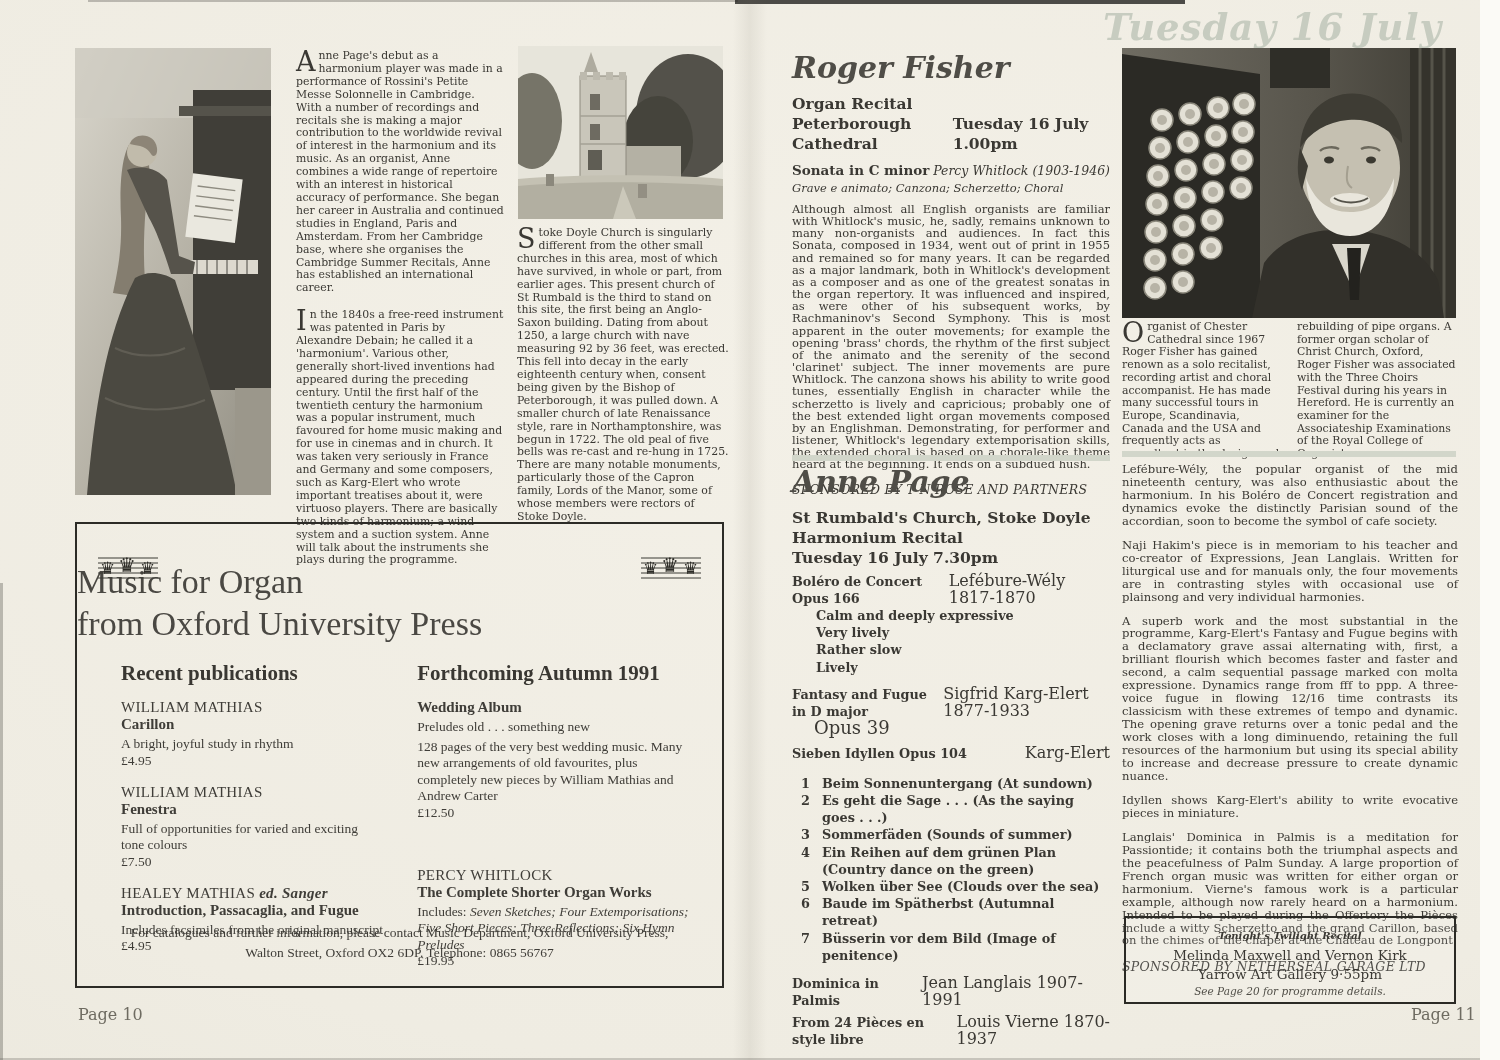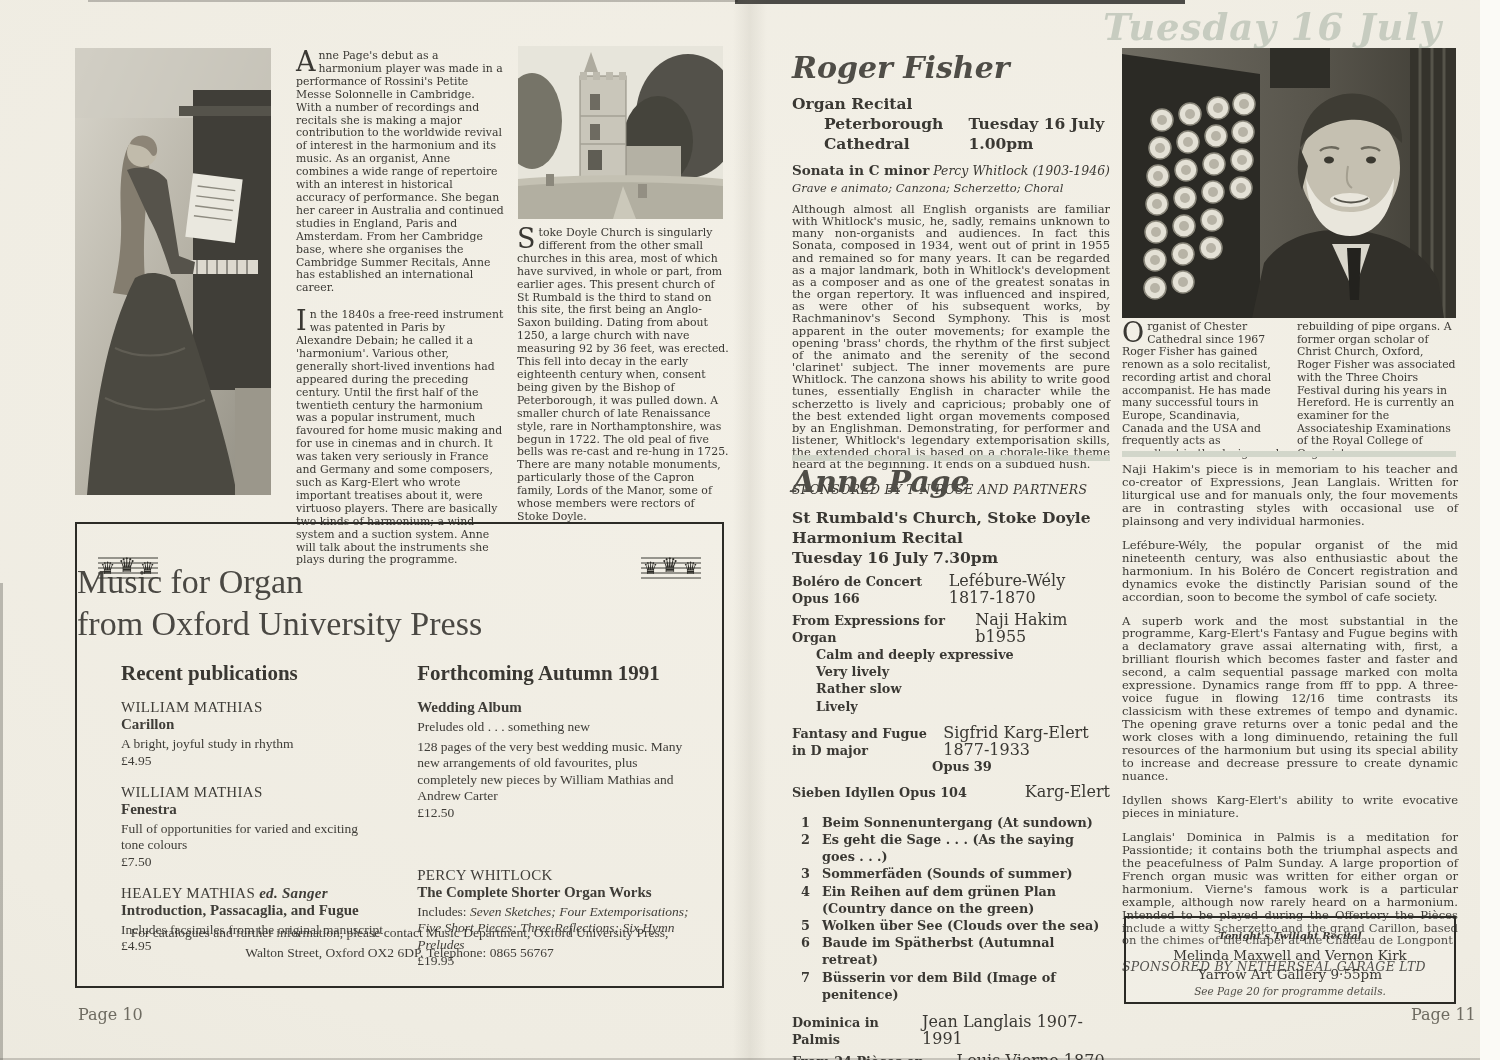--- a/index.html
+++ b/index.html
@@ -47,36 +47,36 @@
   .ad-price{font-size:13.5px;}
   .mt-big{margin-top:46px;}
   .ad-footer{position:absolute;bottom:24px;left:0;right:0;text-align:center;font-size:13.5px;line-height:19.5px;}
   .pagenum{font-size:16px;color:#6e6b61;}
   #page10{left:78px;top:1005px;}
   #page11{left:1411px;top:1005px;}
   
   #date-header{right:58px;top:5px;font-size:37px;font-style:italic;font-weight:700;color:#c7ccc0;letter-spacing:1px;}
   .performer-name{font-size:30px;font-style:italic;font-weight:700;color:#4f4d47;margin-bottom:9px;}
   #fisher-block{left:792px;top:50px;width:318px;}
-  .venue-row{display:flex;justify-content:flex-start;font-weight:700;font-size:15.5px;line-height:20px;margin-left:32px;}
+  .venue-row{display:flex;justify-content:flex-start;font-weight:700;font-size:15.5px;line-height:20px;}
   .recital-type{font-weight:700;font-size:15.5px;line-height:20px;}
   .piece-row{display:flex;justify-content:space-between;align-items:baseline;margin-top:8px;}
   .piece{font-weight:700;font-size:13.5px;}
   .comp{font-style:italic;font-size:12.5px;white-space:nowrap;}
   .movements-line{font-style:italic;font-size:11.5px;margin:3px 0 8px;}
   .body-text{font-size:11.5px;line-height:12.15px;text-align:justify;}
   .sponsor{font-style:italic;font-size:12.5px;letter-spacing:.3px;margin-top:12px;}
   .graybar{background:#d2d6ca;height:6px;}
   #bar1{left:792px;top:455px;width:318px;}
   #bar2{left:1122px;top:451px;width:334px;}
   #anne-block{left:792px;top:464px;width:318px;}
   .recital-lines{margin-bottom:4px;}
   .prog-row{display:flex;justify-content:space-between;align-items:baseline;line-height:17px;margin-top:4px;}
   .prog-title{font-weight:700;font-size:12.8px;}
-  .prog-title2{font-weight:700;font-size:13px;padding-left:22px;line-height:15px;text-align:center;}
+  .prog-title2{font-weight:400;font-size:18px;padding-left:22px;line-height:15px;}
   .prog-sub{font-weight:700;font-size:12.8px;line-height:17.2px;padding-left:24px;}
   .g8{margin-top:9px;}
   .idyllen{margin:13px 0 10px;}
   .idy-row{display:flex;font-weight:700;font-size:12.8px;line-height:17.2px;}
   .idy-num{width:30px;padding-left:9px;flex:none;box-sizing:border-box;}
   .idy-l2{padding-left:30px;font-weight:700;font-size:12.8px;line-height:17.2px;}
   #fisher-bio{left:1122px;top:321px;width:336px;display:flex;gap:15px;}
   .bio-col{width:160px;font-size:10.9px;line-height:12.7px;}
   #notes-block{left:1122px;top:463px;width:336px;}
   #notes-block p{font-size:11.6px;line-height:12.95px;text-align:justify;margin-bottom:11px;}
@@ -377,24 +377,20 @@
     <div class="recital-lines">
       <div class="recital-type">St Rumbald's Church, Stoke Doyle</div>
       <div class="recital-type">Harmonium Recital</div>
       <div class="recital-type">Tuesday 16 July 7.30pm</div>
     </div>
     <div class="prog">
       <div class="prog-row">
         <span class="prog-title">Boléro de Concert Opus 166</span>
         <span class="prog-comp">Lefébure-Wély 1817-1870</span>
       </div>
-      <div class="prog-row">
-        <span class="prog-title">From Expressions for Organ</span>
-        <span class="prog-comp">Naji Hakim b1955</span>
-      </div>
       <div class="prog-sub">Calm and deeply expressive</div>
       <div class="prog-sub">Very lively</div>
       <div class="prog-sub">Rather slow</div>
       <div class="prog-sub">Lively</div>
       <div class="prog-row g8">
         <span class="prog-title">Fantasy and Fugue in D major</span>
         <span class="prog-comp">Sigfrid Karg-Elert 1877-1933</span>
       </div>
       <div class="prog-title2">Opus 39</div>
       <div class="prog-row g8">
@@ -438,22 +434,22 @@
       </div>
       <div class="prog-row">
         <span class="prog-title">From 24 Pièces en style libre</span>
         <span class="prog-comp">Louis Vierne 1870-1937</span>
       </div>
 
     </div>
   </div>
 
   <div class="abs" id="notes-block">
+    <p>Lefébure-Wély, the popular organist of the mid nineteenth century, was also enthusiastic about the harmonium. In his Boléro de Concert registration and dynamics evoke the distinctly Parisian sound of the accordian, soon to become the symbol of cafe society.</p>
     <p>Naji Hakim's piece is in memoriam to his teacher and co-creator of Expressions, Jean Langlais. Written for liturgical use and for manuals only, the four movements are in contrasting styles with occasional use of plainsong and very individual harmonies.</p>
-    <p>Lefébure-Wély, the popular organist of the mid nineteenth century, was also enthusiastic about the harmonium. In his Boléro de Concert registration and dynamics evoke the distinctly Parisian sound of the accordian, soon to become the symbol of cafe society.</p>
     <p>A superb work and the most substantial in the programme, Karg-Elert's Fantasy and Fugue begins with a declamatory grave assai alternating with, first, a brilliant flourish which becomes faster and faster and second, a calm sequential passage marked con molta expressione. Dynamics range from fff to ppp. A three-voice fugue in flowing 12/16 time contrasts its classicism with these extremes of tempo and dynamic. The opening grave returns over a tonic pedal and the work closes with a long diminuendo, retaining the full resources of the harmonium but using its special ability to increase and decrease pressure to create dynamic nuance.</p>
     <p>Idyllen shows Karg-Elert's ability to write evocative pieces in miniature.</p>
     <p>Langlais' Dominica in Palmis is a meditation for Passiontide; it contains both the triumphal aspects and the peacefulness of Palm Sunday. A large proportion of French organ music was written for either organ or harmonium. Vierne's famous work is a particular example, although now rarely heard on a harmonium. Intended to be played during the Offertory the Pièces include a witty Scherzetto and the grand Carillon, based on the chimes of the chapel at the Château de Longpont.</p>
     <div class="sponsor">SPONSORED BY NETHERSEAL GARAGE LTD</div>
   </div>
 
   <div class="abs" id="twilight">
     <div class="tw-title">Tonight's Twilight Recital</div>
     <div class="tw-line">Melinda Maxwell and Vernon Kirk</div>
     <div class="tw-line">Yarrow Art Gallery 9·55pm</div>

